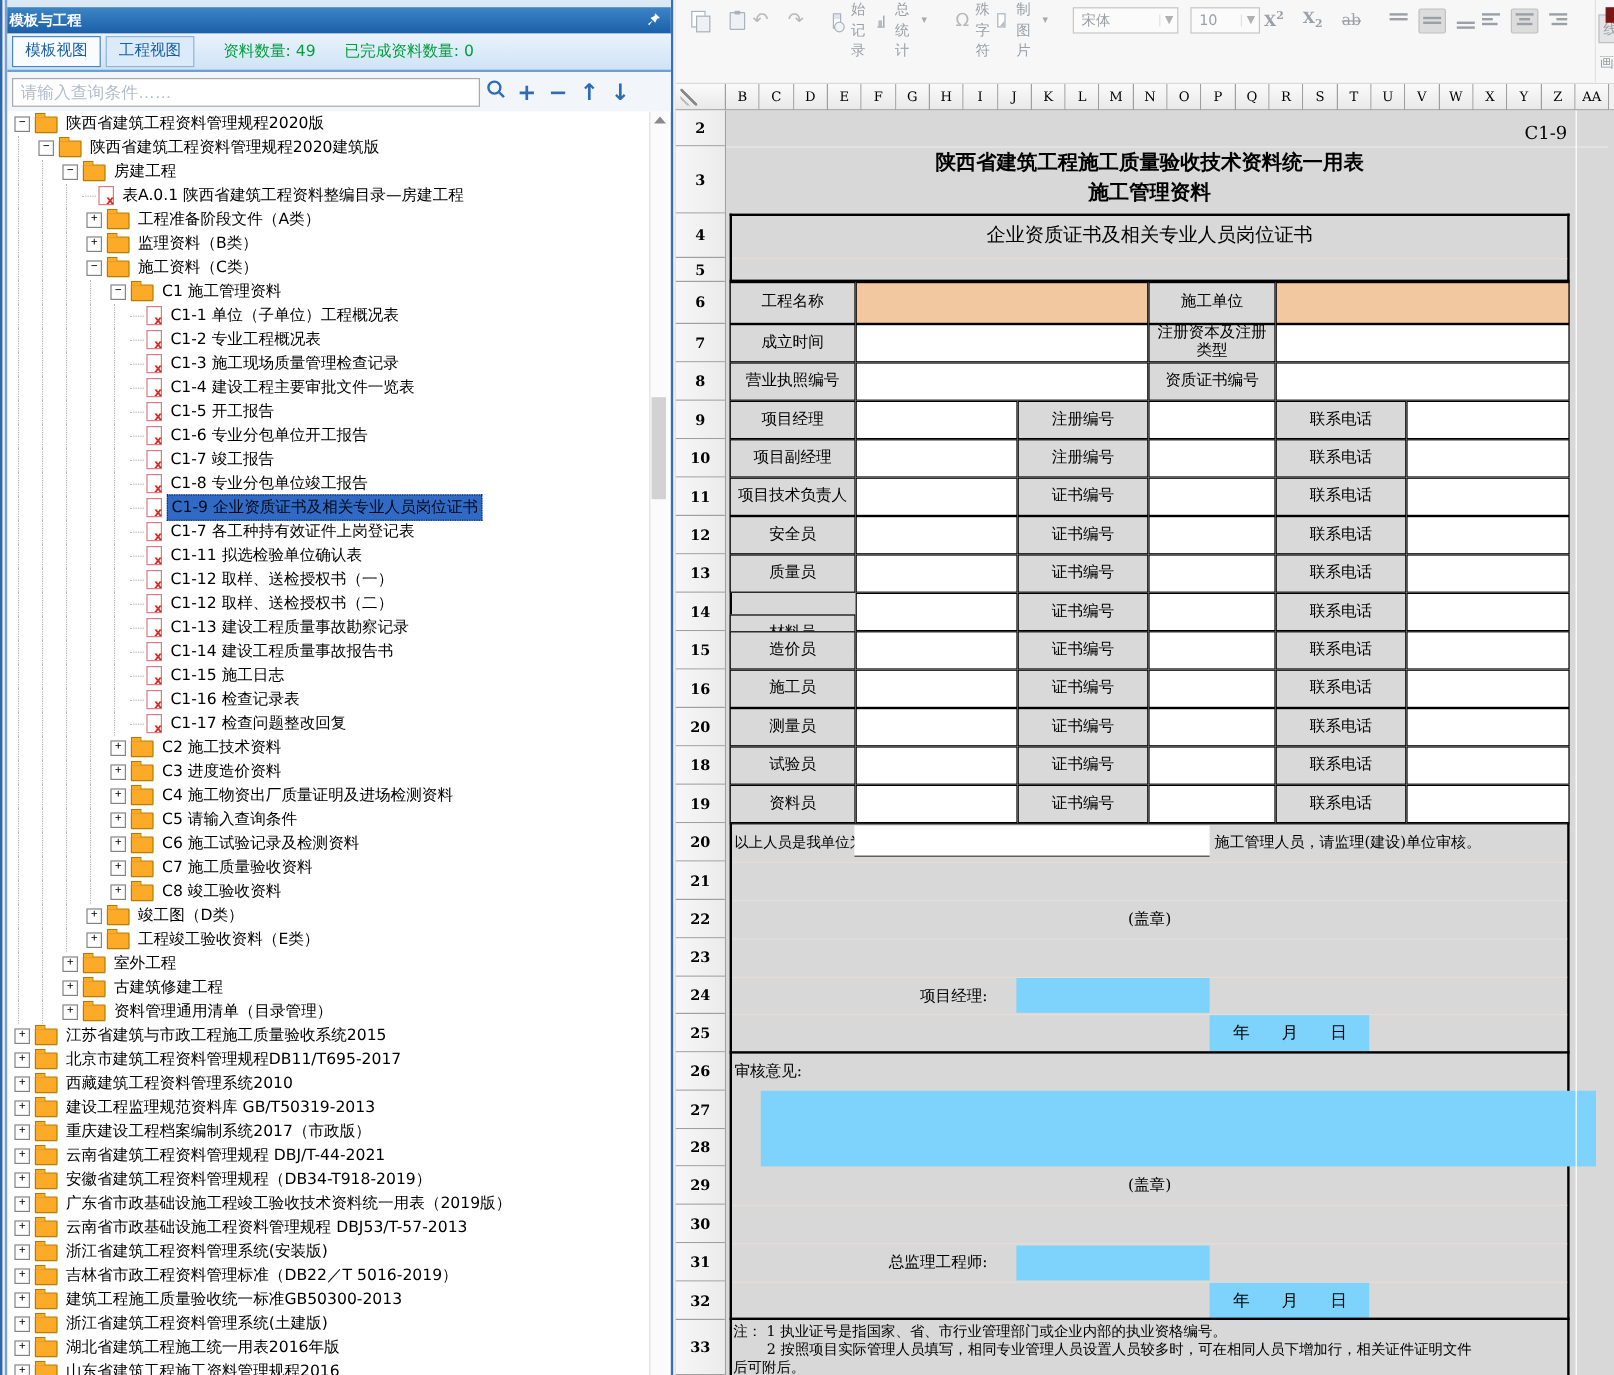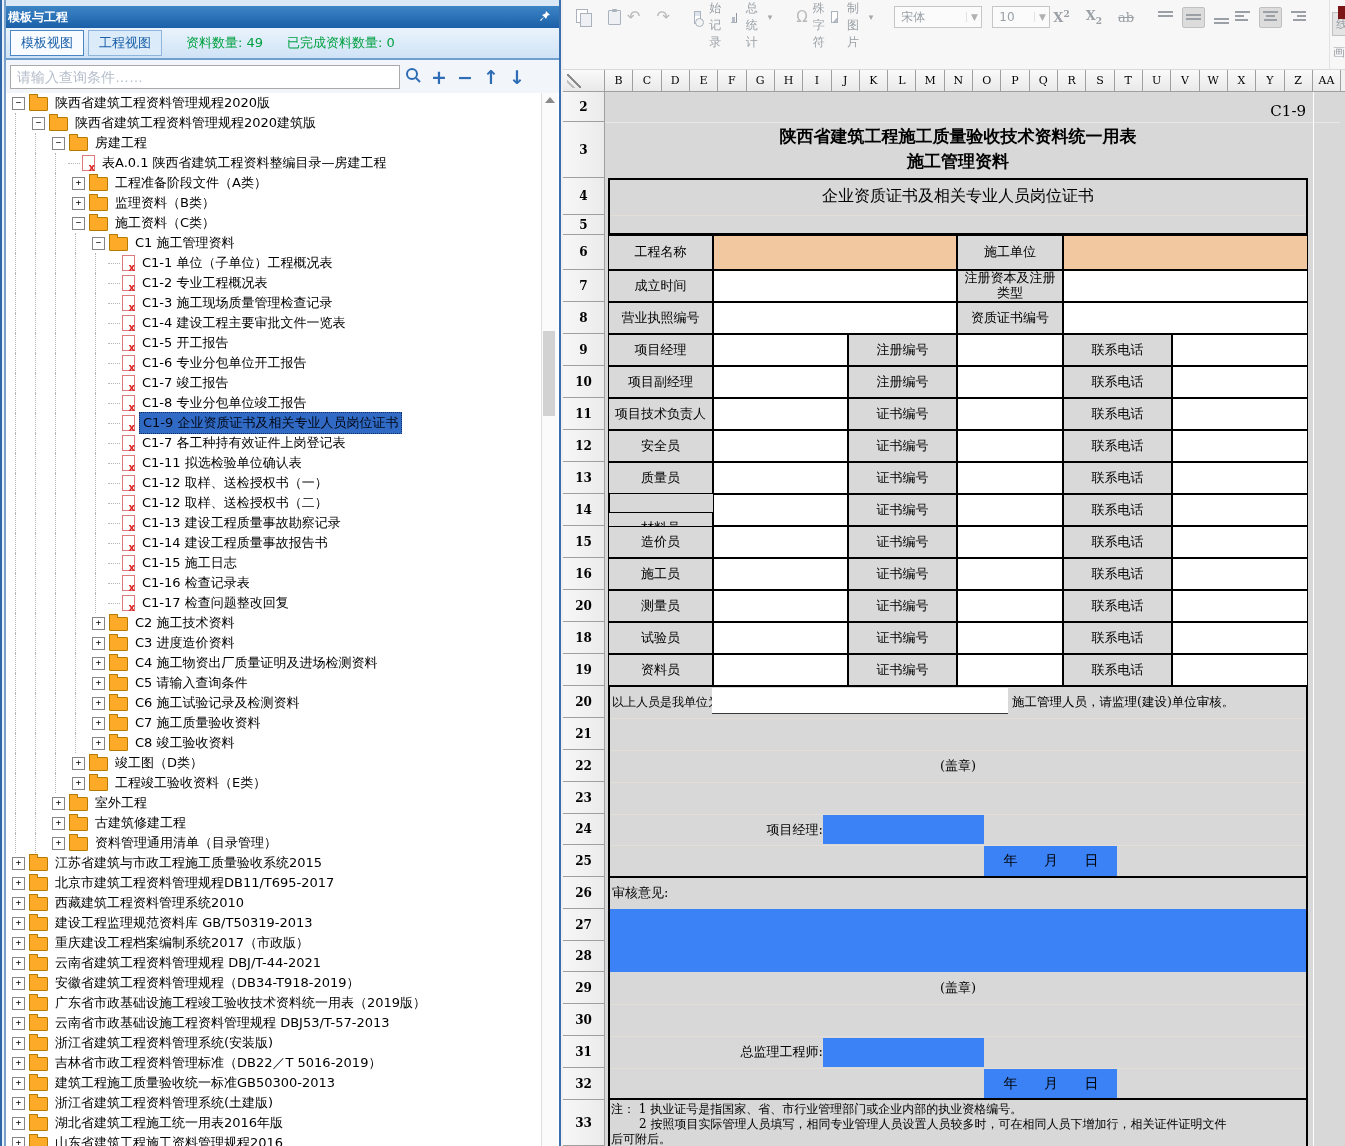--- a/index.html
+++ b/index.html
@@ -95,21 +95,21 @@
   .lbl{background:#d9d9d9;}
   .val{background:#fff;}
   .hl{background:#f2c8a0;}
   .txt{display:flex;align-items:center;font:13px "DejaVu Serif",serif;color:#000;white-space:nowrap;}
   .center{justify-content:center;}
   .right{justify-content:flex-end;}
   .left{justify-content:flex-start;}
   .blk{background:#000;}
   .faint{background:#e3dfd7;}
   .faint2{background:#e8e8e8;}
-  .wbox{background:#3b82f6;}
+  .wbox{background:#7dd3fc;margin-left:24px;}
   .declbox{background:#fff;border-bottom:1px solid #3a3a3a;}
   .dt{letter-spacing:11px;font-size:14px;padding-left:12px;}
   .code{font:15px "DejaVu Serif",serif;display:flex;align-items:flex-end;justify-content:flex-end;padding-right:2px;color:#000;}
   .ftitle{display:flex;flex-direction:column;align-items:center;justify-content:center;font:bold 17px "DejaVu Sans",sans-serif;line-height:25px;color:#000;text-align:center;}
   .subtitle{font:16px "DejaVu Serif",serif;}
   .notes{font:12px "DejaVu Serif",serif;line-height:15px;color:#000;}
   .notes .ind{padding-left:28px;}
   .wline{background:#fff;}
 </style>
 </head>

